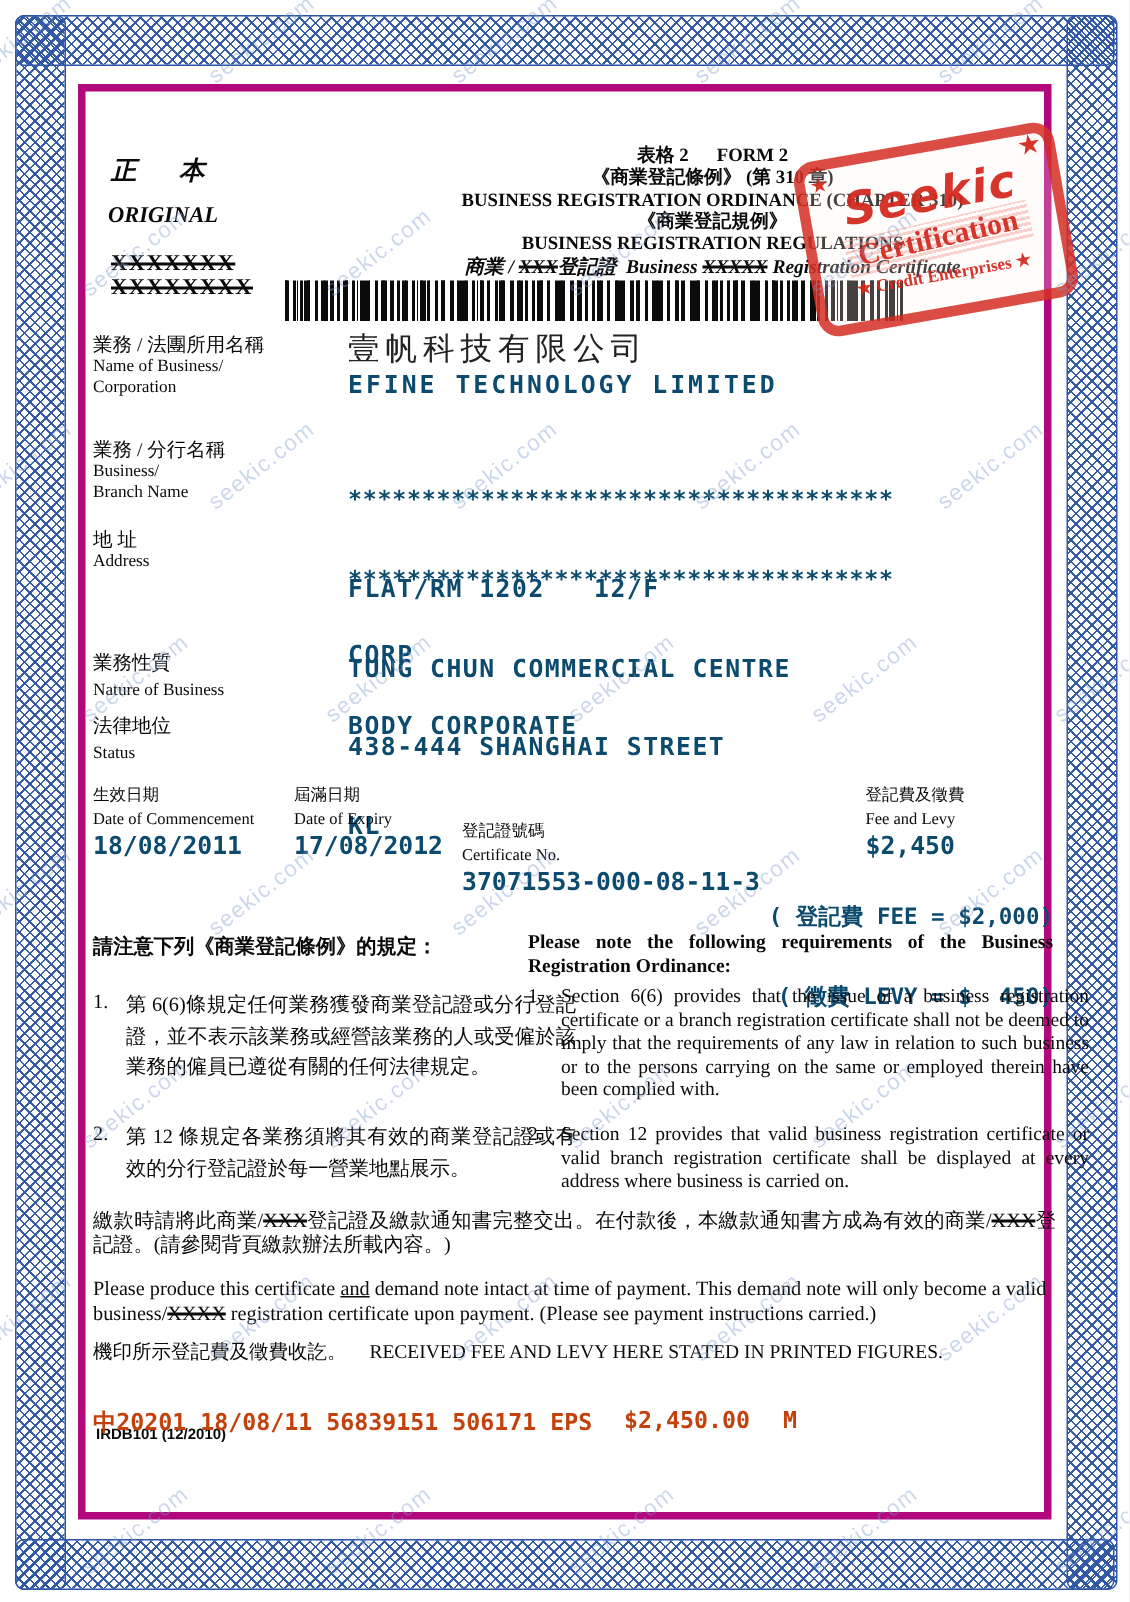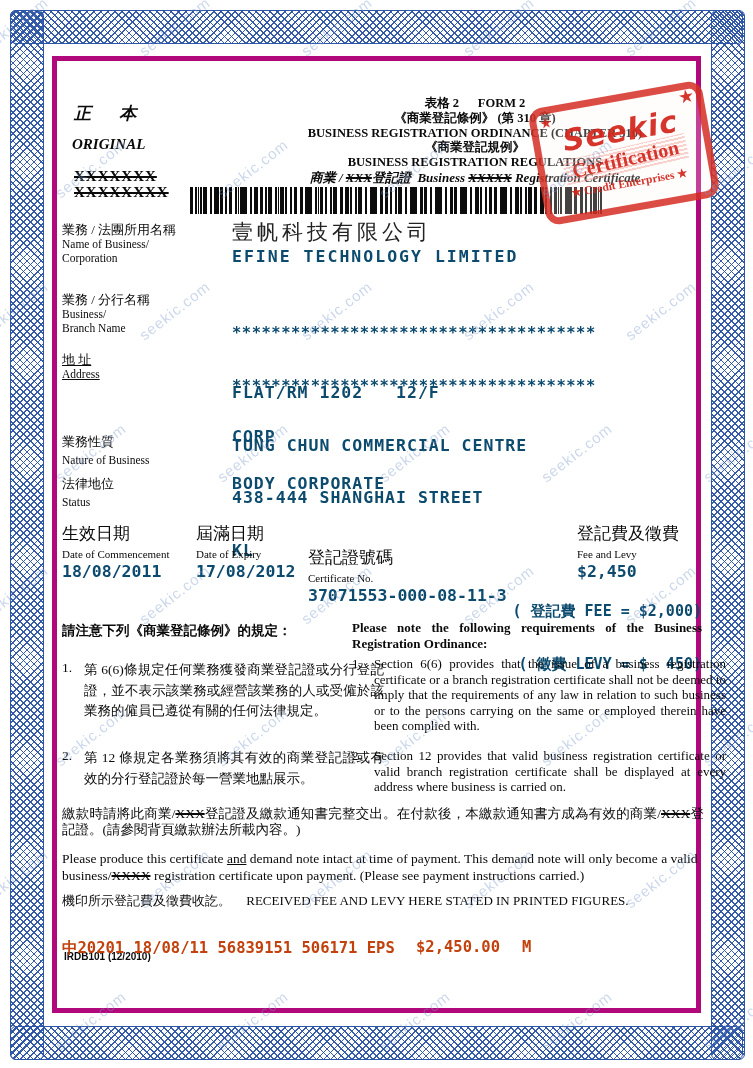--- a/index.html
+++ b/index.html
@@ -52,21 +52,21 @@
   .star-tr{position:absolute;right:2px;top:-4px;font-size:18px;}
   
   .lbl{position:absolute;left:62px;z-index:10;}
   .lbl .cn{font-size:13px;line-height:16px;}
   .lbl .en{font-size:11.5px;line-height:13.5px;}
   .mono{font-family:"DejaVu Sans Mono",monospace;font-weight:bold;color:#0c4a6e;}
   .val{position:absolute;left:232px;z-index:10;font-size:16.5px;letter-spacing:1px;line-height:17.5px;white-space:pre;}
   .val-cn-name{position:absolute;left:232px;top:218px;z-index:10;font-size:21px;letter-spacing:4px;color:#222;}
   
   .dcol{position:absolute;z-index:10;}
-  .dcol .cn{font-size:17px;}
+  .dcol .cn{font-size:11px;}
   .dcol .en{font-size:11px;margin-top:3px;}
   .dcol .v{font-size:16.5px;margin-top:2px;white-space:nowrap;}
   .feedet{position:absolute;left:380px;top:568px;width:322px;text-align:right;z-index:10;
           font-size:15px;line-height:17.5px;white-space:pre;}
   
   .nhead-cn{position:absolute;left:62px;top:622px;width:292px;font-weight:bold;font-size:13.5px;z-index:10;}
   .nhead-en{position:absolute;left:352px;top:620px;width:350px;font-weight:bold;font-size:13px;
             text-align:justify;z-index:10;line-height:15.5px;}
   .nitem{position:absolute;display:flex;z-index:10;}
   .nitem .num{width:22px;flex:none;}
@@ -140,21 +140,21 @@
   <div class="lbl" style="top:292px;">
     <div class="cn">業務 / 分行名稱</div>
     <div class="en">Business/</div>
     <div class="en">Branch Name</div>
   </div>
   <div class="val mono" style="top:290px;font-size:15.5px;letter-spacing:0.5px;">
     <div>*************************************</div>
     <div>*************************************</div>
   </div>
 
-  <div class="lbl" style="top:352px;text-decoration:underline;">
+  <div class="lbl" style="top:352px;">
     <div class="cn">地 址</div>
     <div class="en">Address</div>
   </div>
   <div class="val mono" style="top:349px;">
     <div>FLAT/RM 1202   12/F</div>
     <div>TUNG CHUN COMMERCIAL CENTRE</div>
     <div>438-444 SHANGHAI STREET</div>
     <div>KL</div>
   </div>
 

